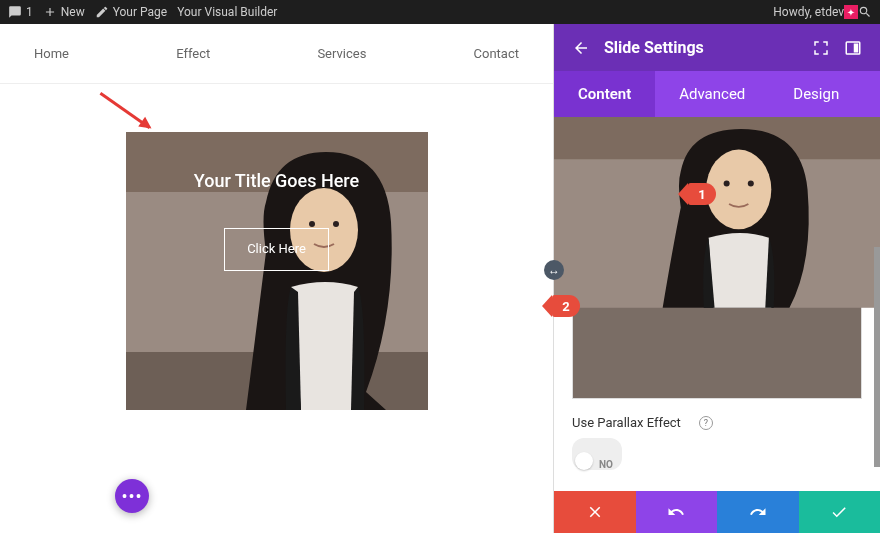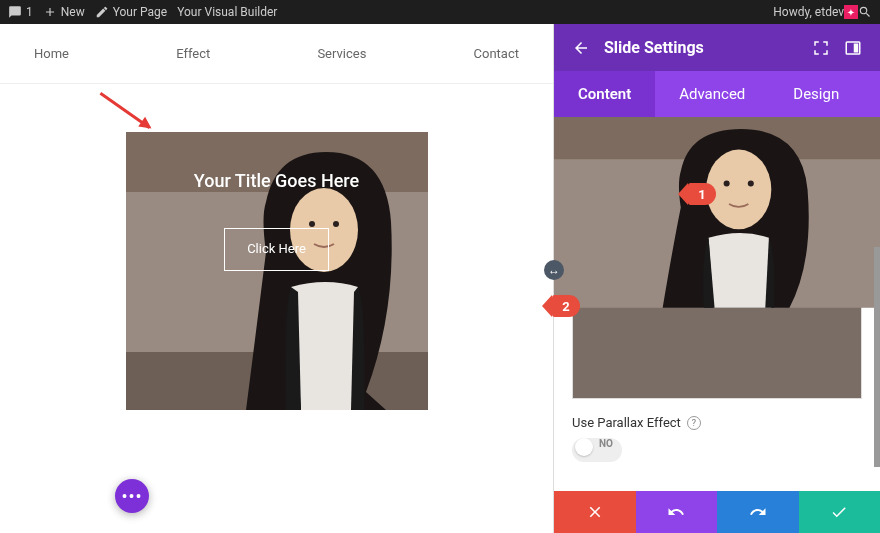--- a/index.html
+++ b/index.html
@@ -34,23 +34,23 @@
 .sect{color:#2ea3f2;font-size:19px;margin-bottom:16px;display:flex;align-items:center}
 .sect .sp{flex:1}
 .sect .chev{color:#2ea3f2;font-size:14px}
 .lblrow{display:flex;align-items:center;gap:8px;font-size:13px;color:#333;margin-bottom:10px}
 .lblrow svg{width:14px;height:14px;fill:#333;cursor:pointer}
 .bgtabs{display:flex;gap:2px;margin-bottom:10px}
 .bgtabs div{flex:1;height:32px;background:#f0f0f0;display:flex;align-items:center;justify-content:center;cursor:pointer;position:relative}
 .bgtabs div.active{background:#fcf3cf}
 .bgtabs svg{width:16px;height:16px;fill:#2ea3f2}
 .imgprev{height:158px;background:#7a6d65;border:1px solid #ddd;margin-bottom:16px;overflow:hidden}
-.opt{font-size:13px;color:#333;margin:14px 0 8px;display:flex;align-items:center;gap:6px}
+.opt{font-size:13px;color:#333;margin:14px 0 8px;display:flex;align-items:center;gap:18px}
 .opt .q{width:14px;height:14px;border:1px solid #999;border-radius:50%;font-size:9px;display:flex;align-items:center;justify-content:center;color:#777;cursor:pointer}
-.toggle{display:inline-flex;align-items:flex-start;height:24px;background:#eee;border-radius:12px;padding:0 3px;cursor:pointer}
+.toggle{display:inline-flex;align-items:flex-end;height:32px;background:#eee;border-radius:12px;padding:0 3px;cursor:pointer}
 .toggle .knob{width:18px;height:18px;background:#fff;border-radius:50%;box-shadow:0 1px 2px rgba(0,0,0,.2)}
 .toggle .txt{font-size:10px;color:#888;font-weight:700;padding:0 6px}
 .scrollind{position:absolute;right:0;top:130px;width:6px;height:220px;background:#999}
 .actions{display:flex;height:42px}
 .actions div{flex:1;display:flex;align-items:center;justify-content:center;color:#fff;cursor:pointer}
 .actions .a1{background:#e74c3c}.actions .a2{background:#8e44e8}.actions .a3{background:#2980d9}.actions .a4{background:#1abc9c}
 .actions svg{width:18px;height:18px;fill:#fff}
 .marker{position:absolute;width:28px;height:22px;background:#e74c3c;color:#fff;font-size:13px;font-weight:700;display:flex;align-items:center;justify-content:center;border-radius:3px 12px 12px 3px}
 .marker::before{content:'';position:absolute;left:-10px;top:0;border-top:11px solid transparent;border-bottom:11px solid transparent;border-right:10px solid #e74c3c}
 .m1{top:183px;left:688px}.m2{top:295px;left:552px}

